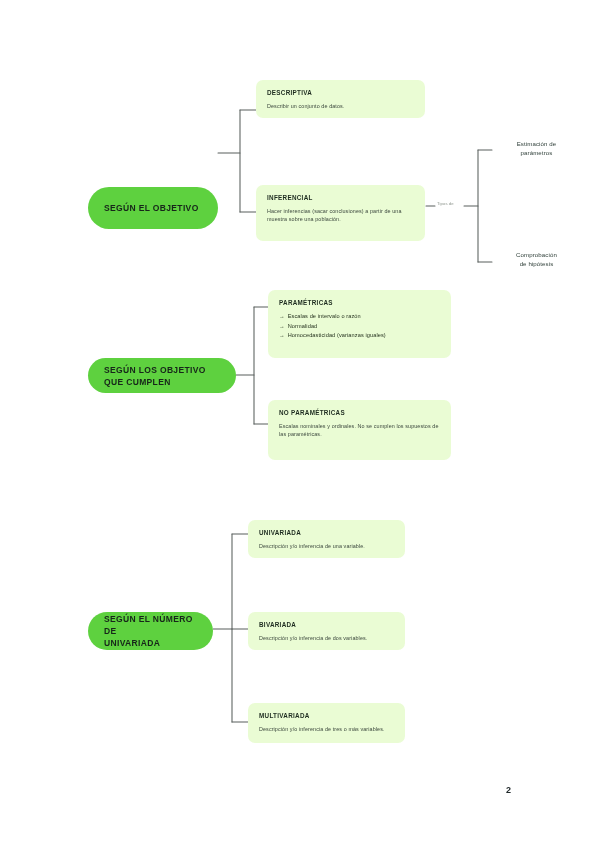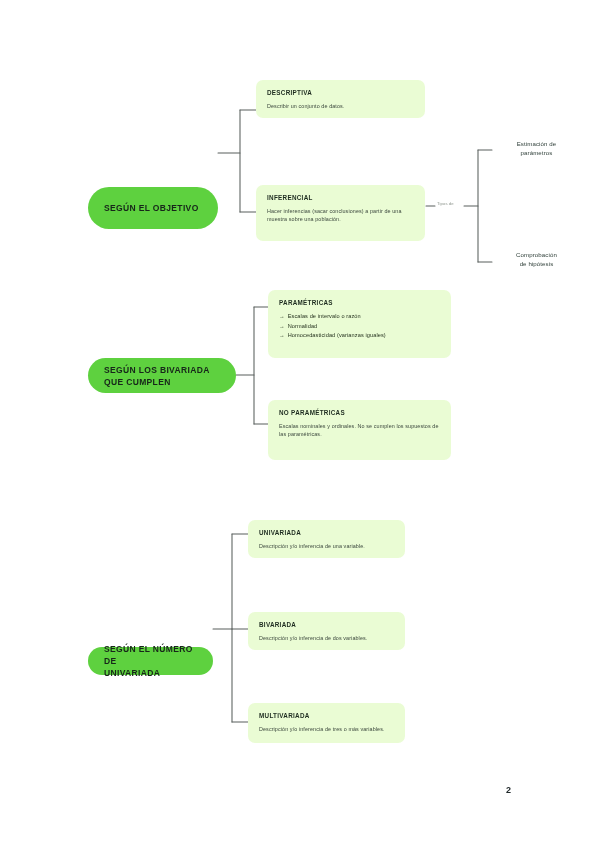--- a/index.html
+++ b/index.html
@@ -153,39 +153,39 @@
     <div>Estimación de</div>
     <div>parámetros</div>
   </div>
 
   <div class="leaf-label" style="left:489px; top:250px; width:95px;">
     <div>Comprobación</div>
     <div>de hipótesis</div>
   </div>
 
   <div class="pill" style="left:88px; top:358px; width:148px; height:35px; flex-direction:column; align-items:flex-start; justify-content:center;">
-    <span>SEGÚN LOS BIVARIADA</span>
+    <span>SEGÚN LOS OBJETIVO</span>
     <span>QUE CUMPLEN</span>
   </div>
 
   <div class="card" style="left:268px; top:290px; width:183px; height:68px;">
     <div class="card-title">PARAMÉTRICAS</div>
     <ul class="bullets">
       <li><span class="arrow-glyph">→</span><span>Escalas de intervalo o razón</span></li>
       <li><span class="arrow-glyph">→</span><span>Normalidad</span></li>
       <li><span class="arrow-glyph">→</span><span>Homocedasticidad (varianzas iguales)</span></li>
     </ul>
   </div>
 
   <div class="card" style="left:268px; top:400px; width:183px; height:60px;">
     <div class="card-title">NO PARAMÉTRICAS</div>
     <div class="card-body">Escalas nominales y ordinales. No se cumplen los supuestos de las paramétricas.</div>
   </div>
 
-  <div class="pill" style="left:88px; top:612px; width:125px; height:28px; flex-direction:column; align-items:flex-start; justify-content:center;margin-top:35px;">
+  <div class="pill" style="left:88px; top:612px; width:125px; height:38px; flex-direction:column; align-items:flex-start; justify-content:center;">
     <span>SEGÚN EL NÚMERO DE</span>
     <span>UNIVARIADA</span>
   </div>
 
   <div class="card" style="left:248px; top:520px; width:157px; height:38px;">
     <div class="card-title">UNIVARIADA</div>
     <div class="card-body">Descripción y/o inferencia de una variable.</div>
   </div>
 
   <div class="card" style="left:248px; top:612px; width:157px; height:38px;">

